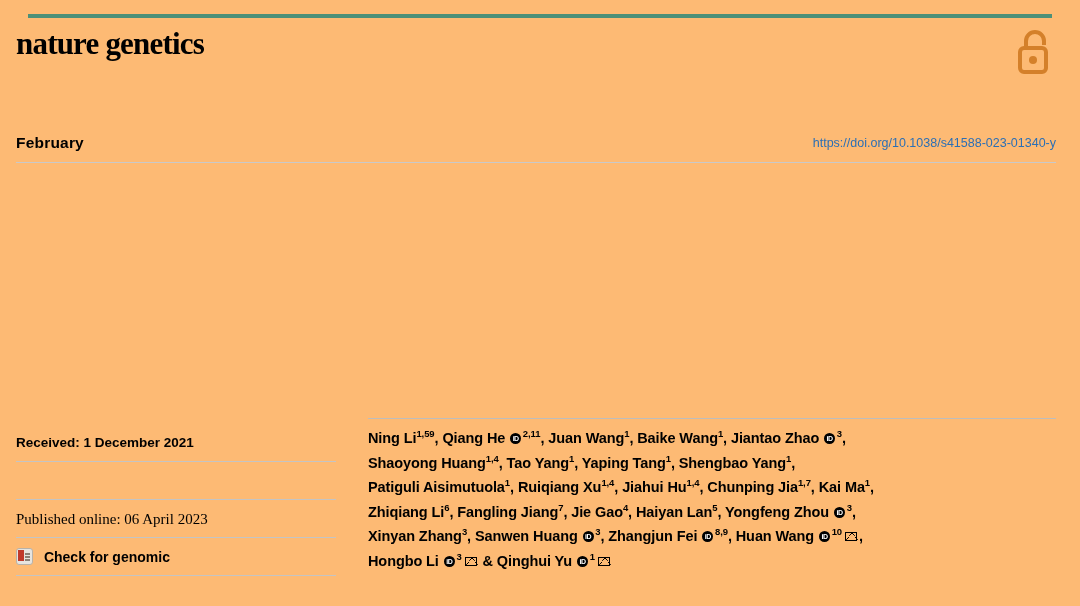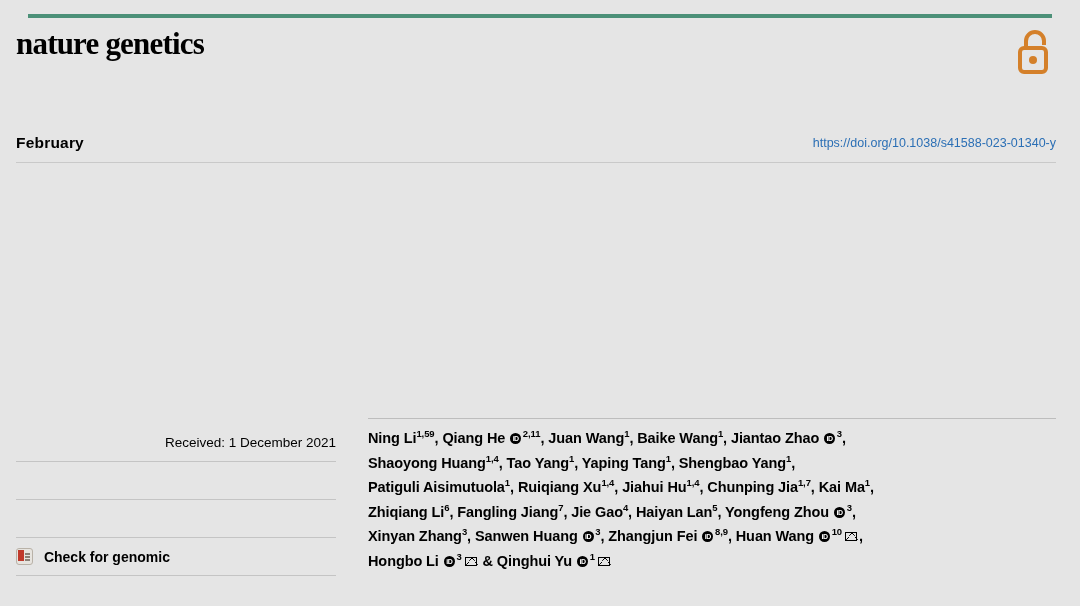--- a/index.html
+++ b/index.html
@@ -8,21 +8,21 @@
     background: #ffffff;
   }
   body {
     font-family: "Liberation Sans", sans-serif;
     color: #000000;
   }
   .page {
     position: relative;
     width: 1080px;
     height: 606px;
-    background: #e5e5e5;
+    background: #fdba74;
     overflow: hidden;
     box-sizing: border-box;
   }
   .top-rule {
     position: absolute;
     left: 28px;
     top: 14px;
     width: 1024px;
     height: 4px;
     background: #4c9078;
@@ -107,21 +107,21 @@
     top: 424px;
     width: 320px;
   }
   .meta-item {
     position: relative;
     font-size: 13.5px;
     height: 38px;
     line-height: 38px;
     white-space: nowrap;
   }
-  .meta-item.bold { font-weight: normal; text-align: right; }
+  .meta-item.bold { font-weight: bold; }
   .meta-item.serif {
     font-family: "Liberation Serif", serif;
     font-size: 15px;
   }
   .meta-item .line {
     position: absolute;
     left: 0;
     bottom: 0;
     width: 320px;
     height: 1px;
@@ -266,20 +266,21 @@
 
   <div class="meta-col">
     <div class="meta-item bold">
       <span>Received: 1 December 2021</span>
       <span class="line"></span>
     </div>
     <div class="meta-item bold">
       <span class="line"></span>
     </div>
     <div class="meta-item serif">
+      <span>Published online: 06 April 2023</span>
       <span class="line"></span>
     </div>
     <div class="check-updates">
       <span class="cu-icon"></span>
       <span>Check for genomic</span>
       <span class="line"></span>
     </div>
   </div>
 
   <div class="authors-hr-top"></div>

